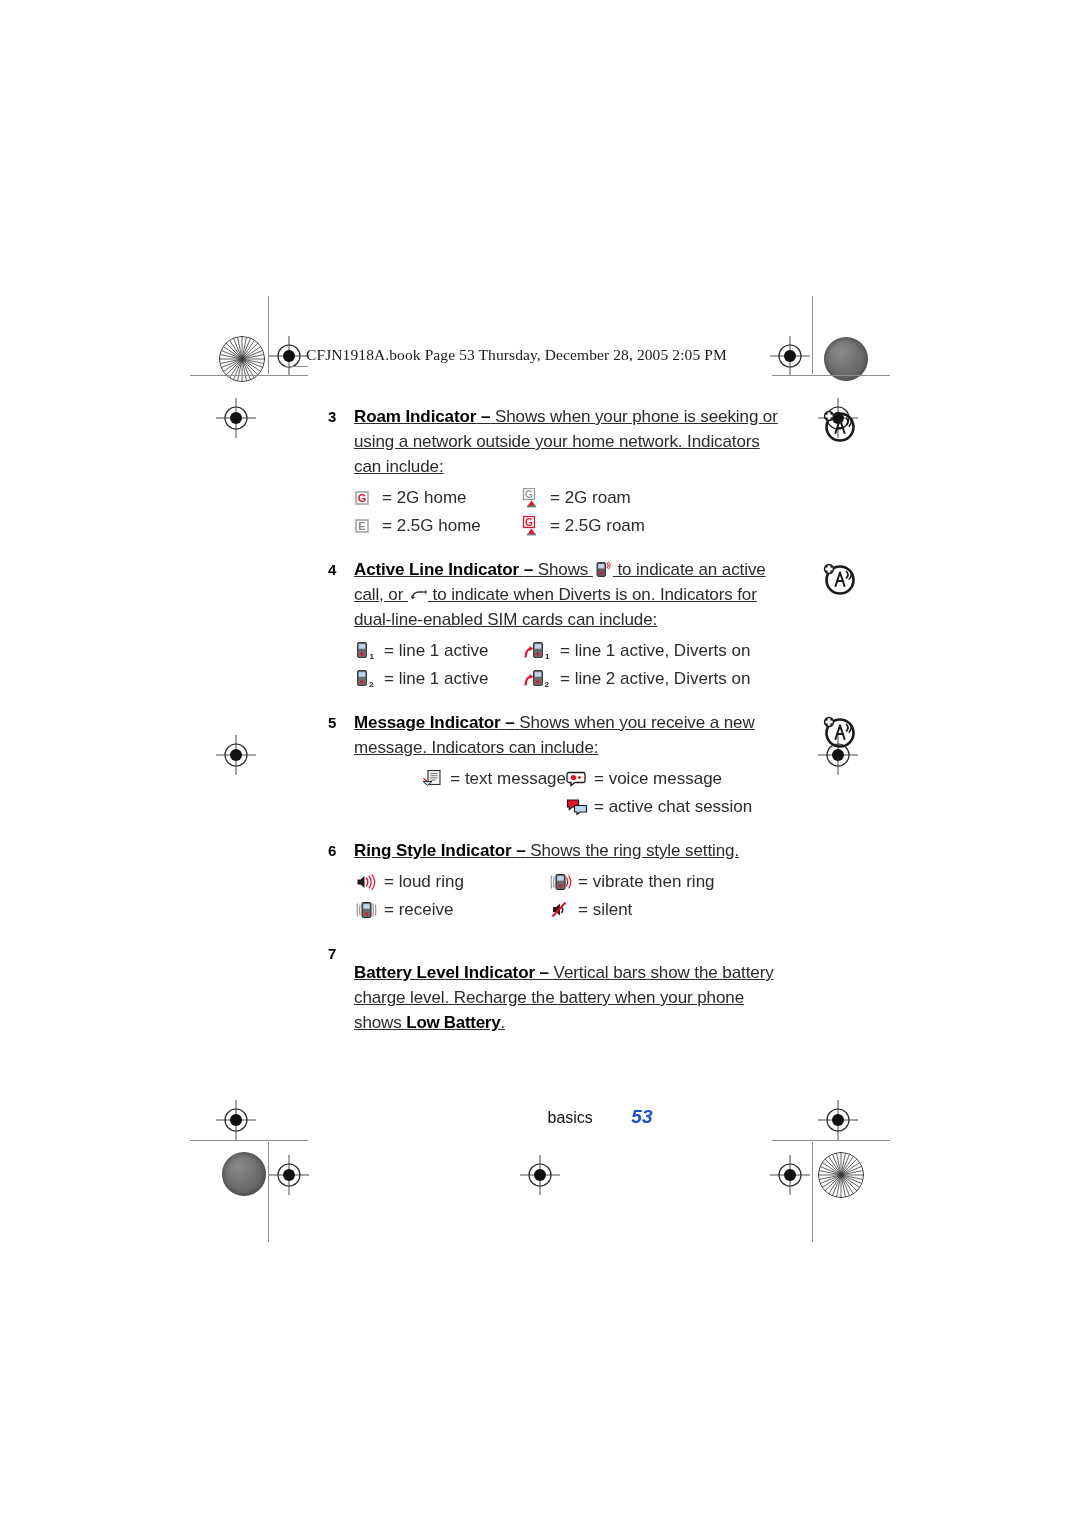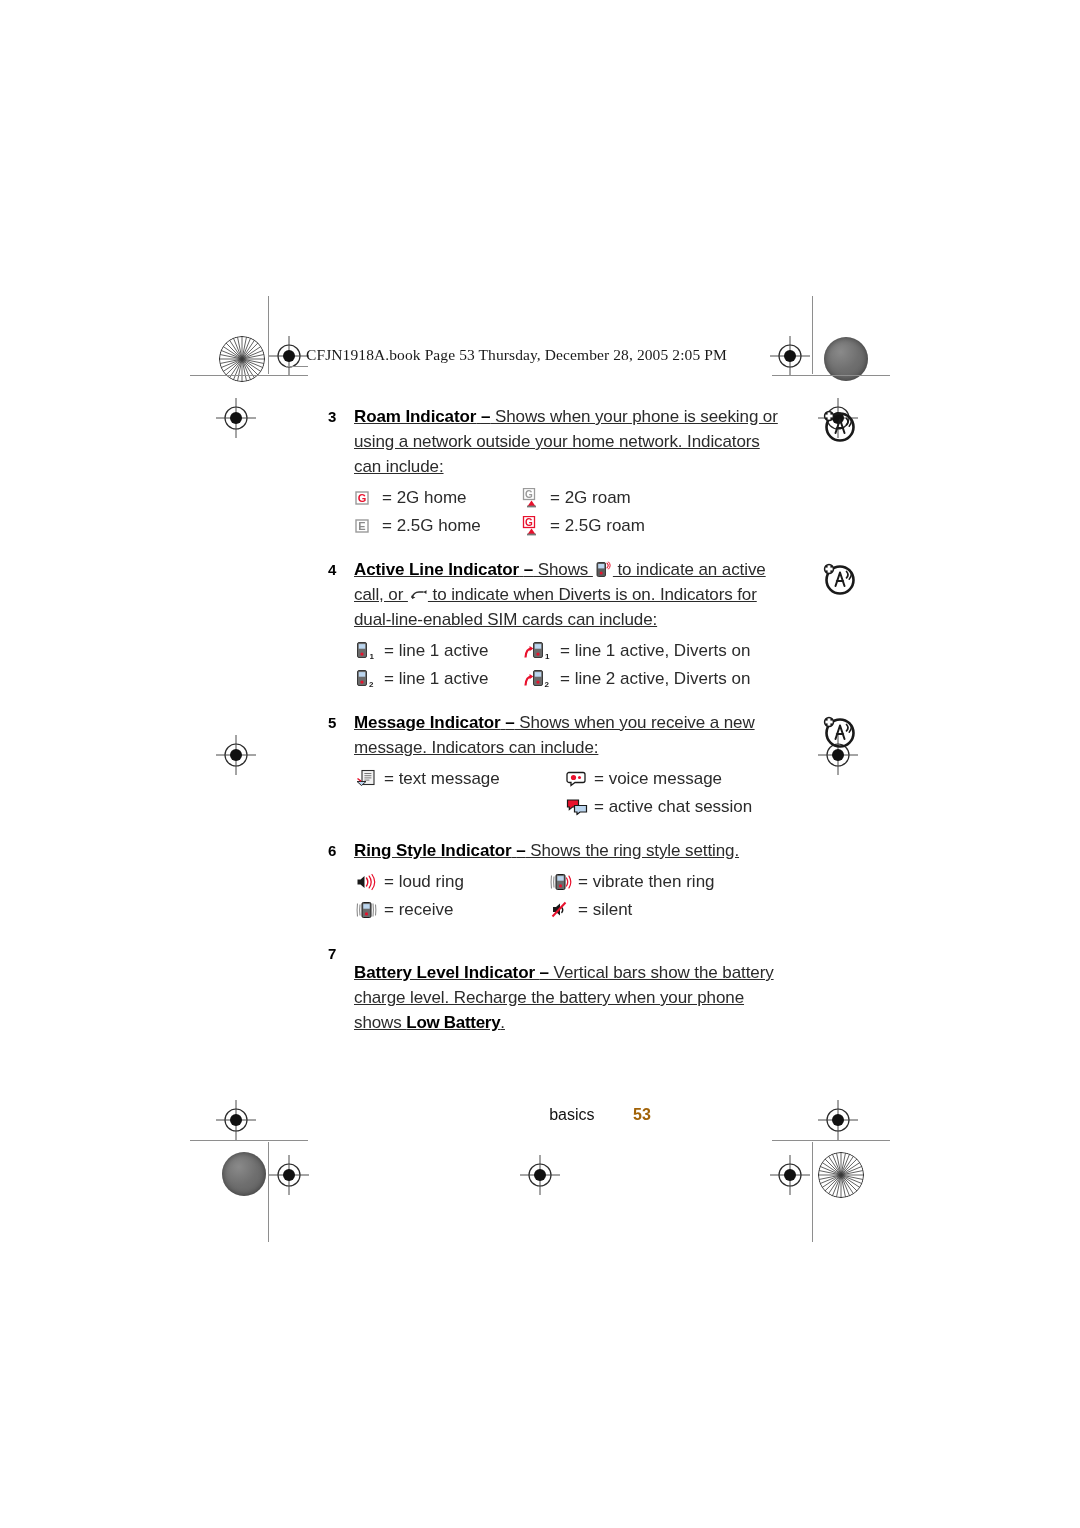--- a/index.html
+++ b/index.html
@@ -61,21 +61,21 @@
   .inline-ico{display:inline-block;width:16px;height:17px;position:relative;
     vertical-align:-3px;margin:0 2px;}
   .inline-ico svg{position:absolute;left:0;top:0;}
 
   .footer{
     position:absolute;left:0;top:1106px;width:1080px;
     text-align:center;
   }
   .footer .fwrap{display:inline-block;position:relative;left:48px;}
   .footer .sec{font-size:16px;color:#111;padding-left:24px;}
-  .footer .pg{font-size:16px;font-weight:bold;color:#a16207;margin-left:34px;}
+  .footer .pg{font-size:19px;font-weight:bold;color:#1d4ed8;margin-left:34px;font-style:italic;}
 </style>
 </head>
 <body>
 
 <div class="mark starburst" style="left:219px;top:336px;">
   <svg width="46" height="46" viewBox="0 0 46 46">
     <g stroke="#2b2b2b" stroke-width="0.7">
 
       <g id="bl"></g>
       <circle cx="23" cy="23" r="22.5" fill="none" stroke="#2b2b2b" stroke-width="1"></circle>
@@ -445,21 +445,21 @@
         <circle cx="11" cy="10" r="5.2" fill="#1a1a1a"></circle>
         <rect x="9.6" y="6.4" width="2.8" height="7.2" fill="#fff"></rect>
         <rect x="7.4" y="8.6" width="7.2" height="2.8" fill="#fff"></rect>
         <path d="M22 13.5 L17.5 27 M22 13.5 L26.5 27 M18.8 22 H25.2" stroke="#1a1a1a" stroke-width="2" fill="none" stroke-linecap="round"></path>
         <path d="M28.5 12.5 q3 3.2 0 6.4" stroke="#1a1a1a" stroke-width="1.7" fill="none" stroke-linecap="round"></path>
         <path d="M31.2 10.6 q4.4 4.8 0 9.6" stroke="#1a1a1a" stroke-width="1.5" fill="none" stroke-linecap="round"></path>
       </svg>
     </div>
     <div class="grid" style="margin-left:28px;">
       <div class="grow">
-        <div class="gcell" style="width:210px;flex:0 0 210px;">
+        <div class="gcell" style="width:210px;flex:0 0 210px;justify-content:flex-end;">
           <span class="ico">
             <svg width="20" height="19" viewBox="0 0 20 19">
               <rect x="6" y="1" width="12" height="14" fill="#f2f2f2" stroke="#2b2b2b" stroke-width="1.1"></rect>
               <path d="M8.4 4 h7 M8.4 6.2 h7 M8.4 8.4 h7 M8.4 10.6 h5" stroke="#6a6a6a" stroke-width="0.9"></path>
               <path d="M1 12 h9 l-4.5 4 z" fill="#bcd6ef" stroke="#2b2b2b" stroke-width="1"></path>
               <path d="M1.5 9 l3.5 2.6" stroke="#e8112d" stroke-width="1.4"></path>
             </svg>
           </span>
           <span class="lbl">= text message</span>
         </div>

